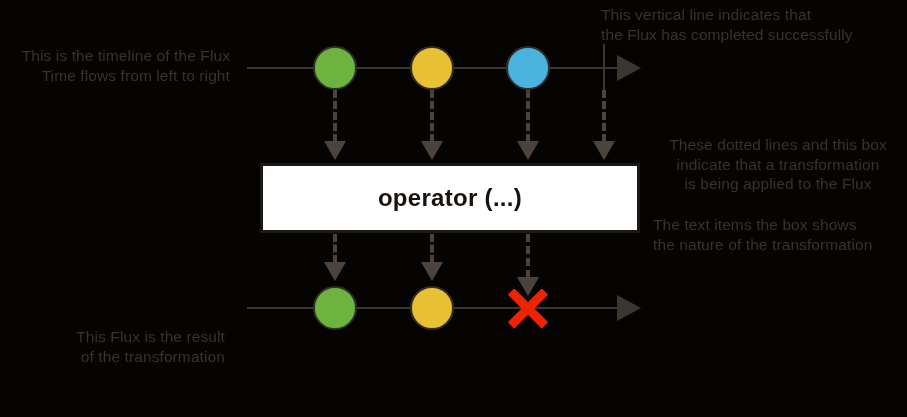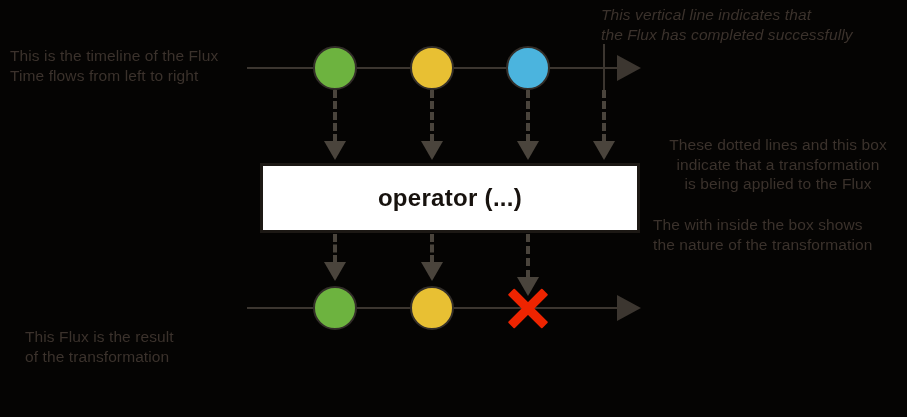--- a/index.html
+++ b/index.html
@@ -18,21 +18,21 @@
 
   
   .note {
     position: absolute;
     color: #3b322c;
     font-size: 15.5px;
     line-height: 19.5px;
     white-space: pre;
     letter-spacing: 0.1px;
   }
-  .note.right  { }
+  .note.right  { text-align: right; }
   .note.left   { text-align: left; }
   .note.center { text-align: center; }
 
   
   .axis-line {
     position: absolute;
     height: 2px;
     background: #3c3630;
   }
   .arrow-head {
@@ -114,28 +114,28 @@
 </style>
 </head>
 <body>
 
 <div id="canvas">
 
   <div class="note right" style="left:10px; top:46px; width:220px;">This is the timeline of the Flux
 Time flows from left to right</div>
 
 
-  <div class="note left" style="left:601px; top:5px; width:300px;font-style:italic;">This vertical line indicates that
+  <div class="note left" style="left:601px; top:5px; width:300px;">This vertical line indicates that
 the Flux has completed successfully</div>
 
   <div class="note left" style="left:653px; top:135px; width:250px;text-align:center;">These dotted lines and this box
 indicate that a transformation
 is being applied to the Flux</div>
 
-  <div class="note left" style="left:653px; top:215px; width:250px;">The with inside the box shows
+  <div class="note left" style="left:653px; top:215px; width:250px;">The text items the box shows
 the nature of the transformation</div>
 
   <div class="note right" style="left:25px; top:287px; width:200px;margin-top:40px;">This Flux is the result
 of the transformation</div>
 
 
   <div class="axis-line" style="left:247px; top:67px; width:372px;"></div>
   <div class="arrow-head" style="left:617px; top:55px;"></div>
 
   <div class="complete-bar" style="left:603px; top:44px; height:47px;"></div>

